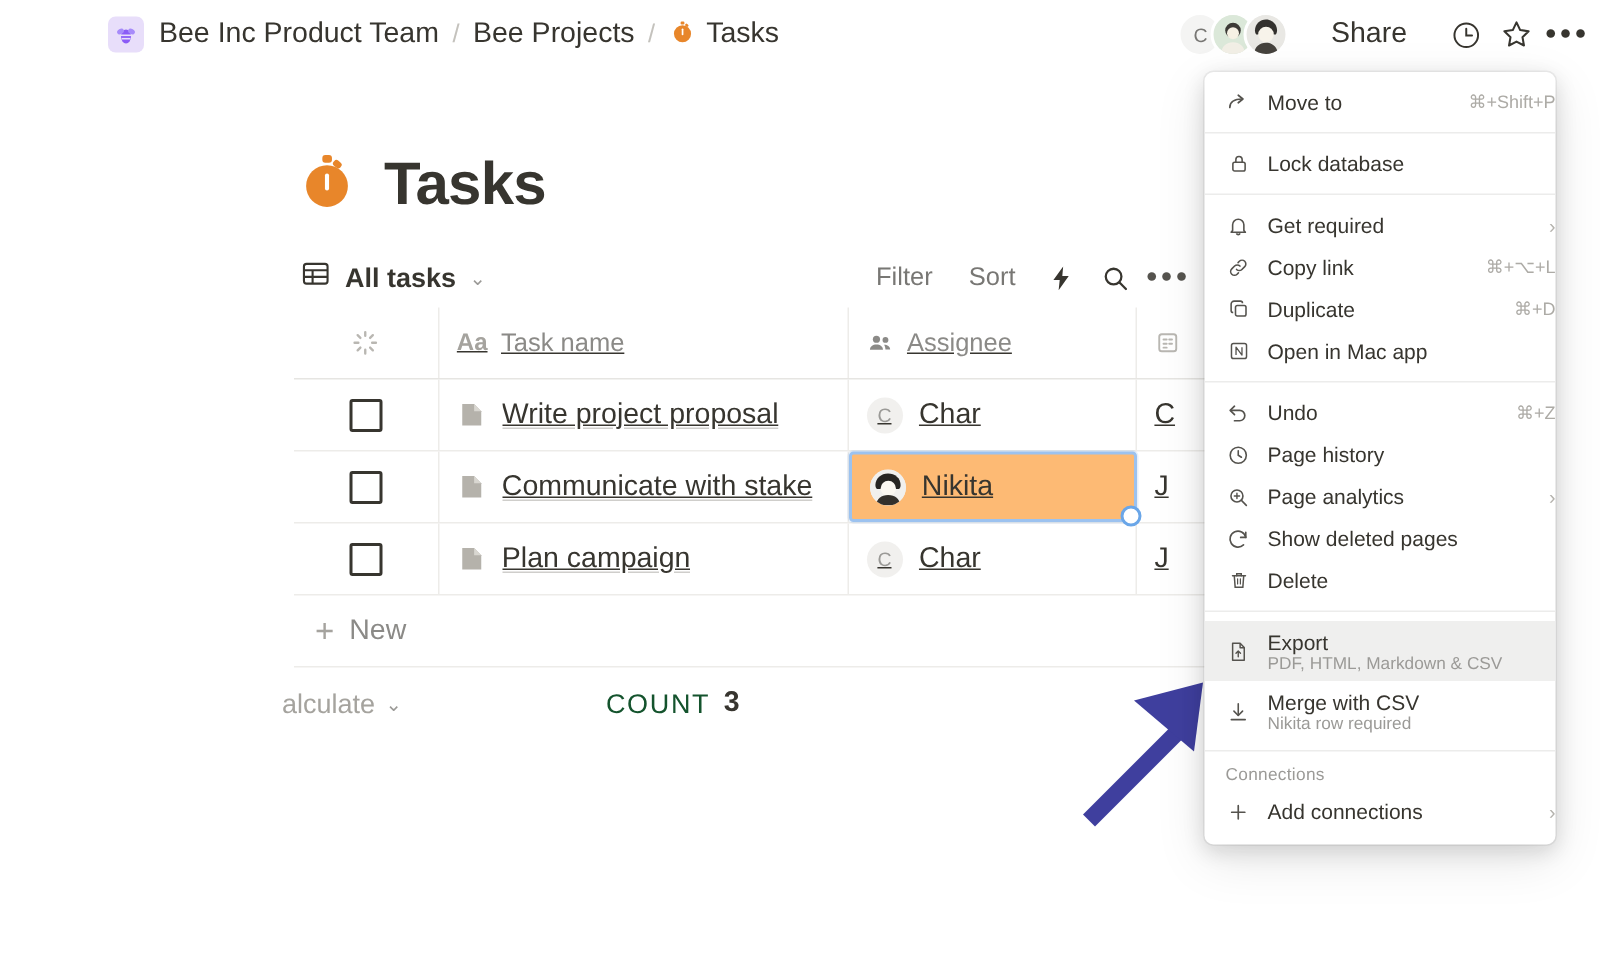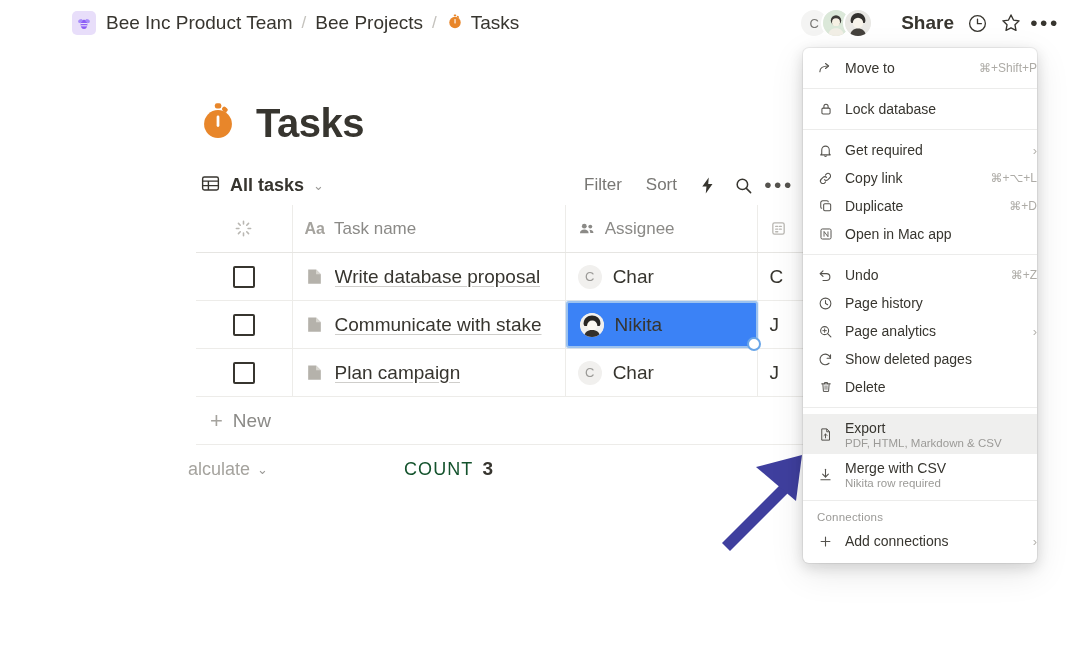--- a/index.html
+++ b/index.html
@@ -38,23 +38,22 @@
     width: 30px; height: 30px; border-radius: 50%;
     border: 2px solid #fff; margin-left: -8px;
     display: flex; align-items: center; justify-content: center;
     font-size: 13px; color: #787774; overflow: hidden;
     background: #f4f4f3;
   }
   .avatar:first-child { margin-left: 0; }
   .avatar.a2 { background: #e4ece2; }
   .avatar.a3 { background: #ededeb; }
   .share-btn {
-    font-size: 19px; color: #37352f; padding: 3px 6px; margin-right: 0;
+    font-size: 19px; color: #37352f; padding: 3px 6px; margin-right: 16px;
     white-space: nowrap;
-    font-weight: bold;
   }
   .icon-btn {
     width: 34px; height: 34px; display: flex; align-items: center;
     justify-content: center; color: #37352f;
   }
   .dots { letter-spacing: 2.5px; font-size: 21px; line-height: 10px; }
 
   
   .page { position: absolute; top: 46px; left: 0; width: 1080px; }
 
@@ -84,21 +83,21 @@
 
   
   .table { margin: 10px 0 0 196px; width: 620px; }
   .trow {
     display: flex; align-items: stretch;
     border-bottom: 1px solid #edece9; height: 48px;
   }
   .trow.head { border-bottom: 1px solid #e6e5e2; }
   .tcell {
     display: flex; align-items: center; padding: 0 12px;
-    border-right: 1px solid #edece9; min-width: 0;
+    border-right: 1px solid #edece9; min-width: 0; text-decoration: underline;
   }
   .c-check { width: 100px; justify-content: center; }
   .c-name  { width: 285px; }
   .c-assign{ width: 200px; }
   .c-extra { width: 60px; }
   .hd-label { font-size: 17px; color: #8b8a87; display: flex; align-items: center; gap: 9px; white-space: nowrap; }
   .hd-ico { color: #a5a39e; display: flex; align-items: center; }
   .aa { font-size: 16px; color: #a5a39e; font-weight: 600; }
 
   .checkbox {
@@ -116,21 +115,21 @@
     width: 24px; height: 24px; border-radius: 50%; background: #f1f0ee;
     display: flex; align-items: center; justify-content: center;
     font-size: 13px; color: #9b9a97; flex: none; overflow: hidden;
   }
   .p-name { font-size: 19px; color: #37352f; }
   .c-extra .p-name { color: #37352f; }
 
   .cell-selected {
     position: relative;
     border: 2px solid #9cc2ef !important;
-    background: #3b82f6;
+    background: #fdba74;
     border-radius: 3px;
     box-shadow: 0 0 0 1px rgba(120,170,230,.18);
   }
   .cell-selected::after {
     content: ""; position: absolute; right: -5px; bottom: -5px;
     width: 10px; height: 10px; border-radius: 50%;
     background: #fff; border: 2px solid #6aa6e8;
   }
 
   .new-row {
@@ -346,21 +345,21 @@
         <div class="tcell c-check">
           <span class="checkbox"></span>
         </div>
         <div class="tcell c-name">
           <span class="doc-ico">
             <svg width="19" height="19" viewBox="0 0 24 24">
               <path d="M4 3h10l6 6v12H4z" fill="#b5b2ab"></path>
               <path d="M14 3l6 6h-6z" fill="#d9d7d1"></path>
             </svg>
           </span>
-          <span class="task-name">Write database proposal</span>
+          <span class="task-name">Write project proposal</span>
         </div>
         <div class="tcell c-assign">
           <span class="person">
             <span class="p-av">
               <span>C</span>
             </span>
             <span class="p-name">Char</span>
           </span>
         </div>
         <div class="tcell c-extra">

